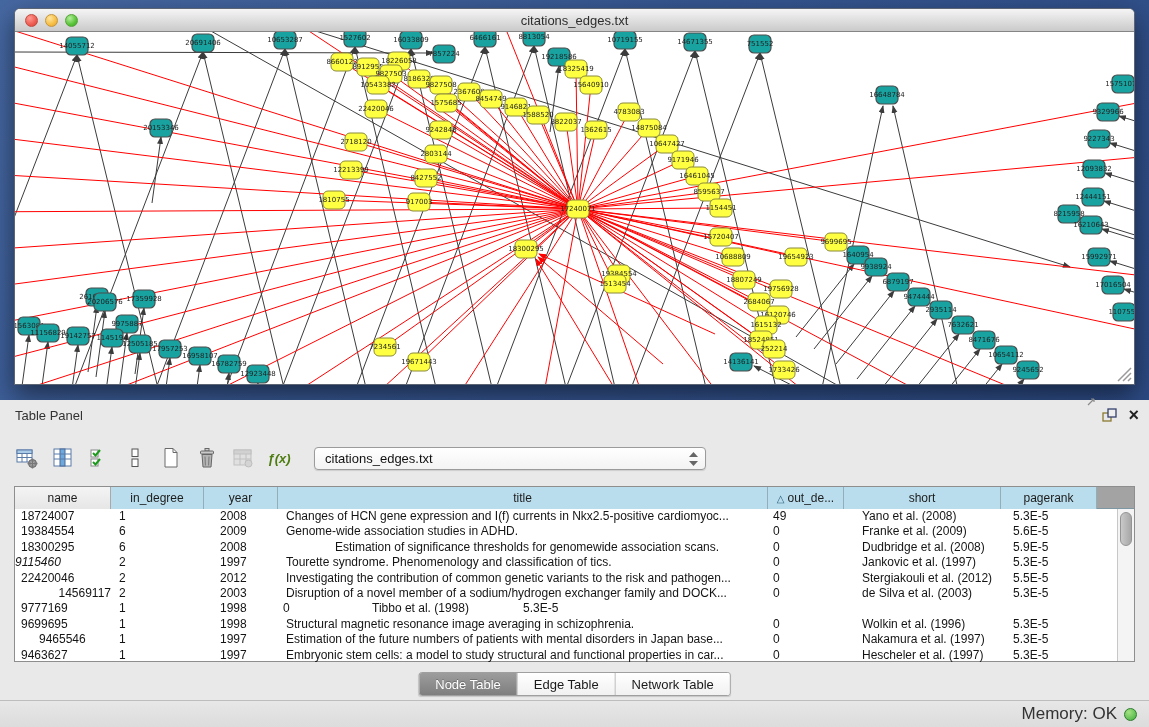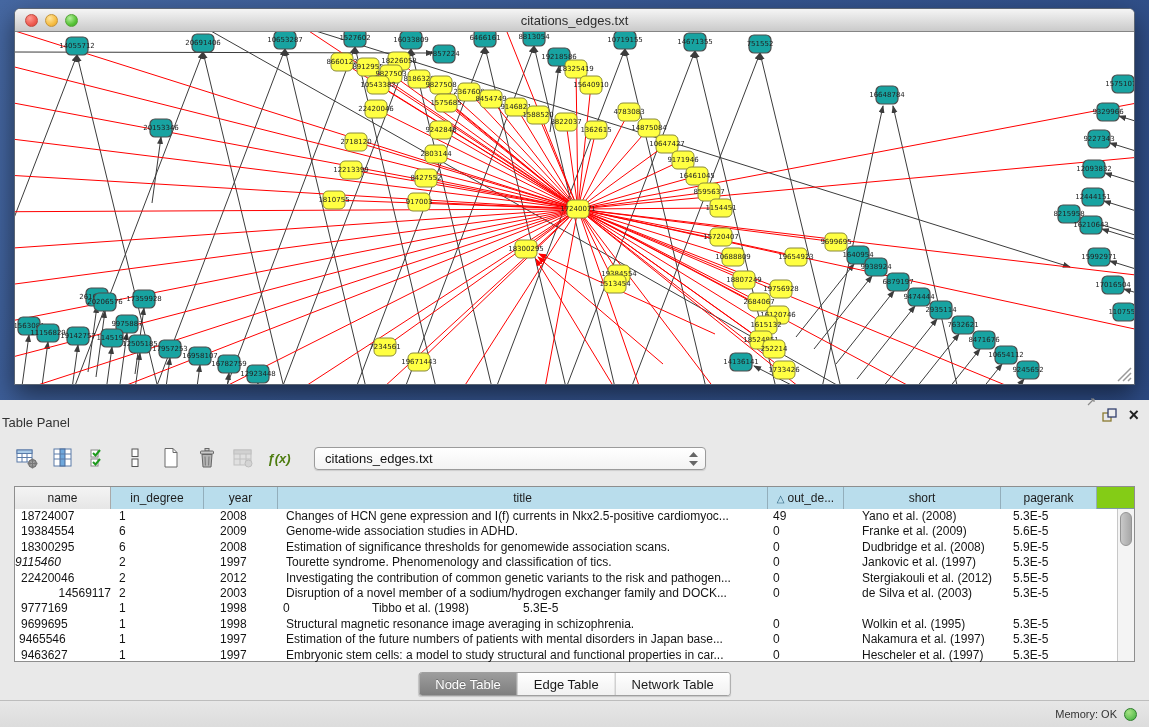--- a/index.html
+++ b/index.html
@@ -26,41 +26,41 @@
 
 
 .ek{stroke:#3c3c3c;stroke-width:1;fill:none}
 .er{stroke:#ff0000;stroke-width:1;fill:none}
 rect.nt{fill:#18a3a1;stroke:#4c4c4c;stroke-width:1.2}
 rect.ny{fill:#ffff42;stroke:#8a8a3a;stroke-width:1}
 text.nl{font:7px "DejaVu Sans",sans-serif;fill:#222;text-anchor:middle}
 
 
 .table-panel{position:absolute;left:0;top:400px;width:1149px;height:327px;background:#e9e9e9}
-.panel-header{height:30px;display:flex;align-items:flex-end;padding:0 2px;position:relative}
+.panel-header{height:30px;display:flex;align-items:center;padding:0 15px;position:relative}
 .panel-title{font-size:13px;color:#333}
 .panel-actions{position:absolute;right:10px;top:6px;display:flex;gap:10px;align-items:center}
 .float-btn,.close-btn{cursor:default;line-height:1}
 .close-btn{font-size:18px;font-weight:bold;color:#222}
 .split-arrow{position:absolute;right:52px;top:-4px}
 
 .toolbar{position:absolute;left:14px;top:42px;height:32px;display:flex;align-items:center;gap:10px}
 .tool-btn{width:26px;height:26px;display:flex;align-items:center;justify-content:center;border-radius:3px}
 .tool-btn.disabled{opacity:.55}
 .fx-label{font-family:Liberation Sans, sans-serif;font-style:italic;font-weight:bold;font-size:13px;color:#4d7c0f}
 .combo{margin-left:12px;width:392px;height:23px;border:1px solid #9b9b9b;border-radius:4px;
   background:linear-gradient(#ffffff,#f3f3f3);display:flex;align-items:center;
   padding:0 8px 0 10px;font-size:13px;color:#111;position:relative;
   box-shadow:0 1px 1px rgba(0,0,0,.12)}
 .combo .stepper{position:absolute;right:7px;top:4px}
 
 
 .tbl{position:absolute;left:14px;top:86px;width:1121px;height:176px;background:#fff;
   border:1px solid #8e8e8e}
-.thead{display:flex;height:22px;border-bottom:1px solid #7d98a4;background:#84cc16}
+.thead{display:flex;height:22px;border-bottom:1px solid #7d98a4;background:#a3a3a3}
 .th{height:22px;display:flex;align-items:center;justify-content:center;
   font-size:12px;color:#1c1c1c;border-right:1px solid #93aebb;background:#b9ddec;
   gap:3px;overflow:hidden;white-space:nowrap}
 .th.plain{background:linear-gradient(#f4f4f4,#e6e6e6);border-right:1px solid #a9a9a9}
 .sort-tri{font-size:10px;color:#2a607e}
 .trow{display:flex;height:15.4px;align-items:center}
 .td{font-size:12px;color:#141414;white-space:nowrap;overflow:hidden;height:15.4px;line-height:15.4px}
 .vscroll{position:absolute;right:0;top:22px;bottom:0;width:17px;background:#f4f4f4;border-left:1px solid #c7c7c7}
 .vthumb{position:absolute;left:2px;top:3px;width:12px;height:34px;border-radius:7px;
   background:linear-gradient(90deg,#c9c9c9,#a7a7a7);border:1px solid #949494}
@@ -70,21 +70,21 @@
   border:1px solid #9f9f9f;border-radius:3px;overflow:hidden;box-shadow:0 1px 1px rgba(0,0,0,.15)}
 .tab{height:22px;display:flex;align-items:center;padding:0 16px;font-size:13px;
   background:linear-gradient(#ffffff,#f1f1f1);color:#1a1a1a;border-right:1px solid #b5b5b5}
 .tab:last-child{border-right:none}
 .tab.sel{background:linear-gradient(#9d9d9d,#7e7e7e);color:#fff;text-shadow:0 -1px 0 rgba(0,0,0,.25)}
 
 
 .statusbar{position:absolute;left:0;top:300px;width:1149px;height:27px;
   border-top:1px solid #bdbdbd;background:linear-gradient(#e7e7e7,#dcdcdc);
   display:flex;align-items:center;justify-content:flex-end;padding-right:12px;gap:7px}
-.mem-label{font-size:11px;color:#333}
+.mem-label{font-size:17px;color:#333}
 .mem-dot{width:13px;height:13px;border-radius:50%;border:1px solid #2e7d2c;
   background:radial-gradient(circle at 35% 30%,#a5e383,#3fae3c)}
 </style>
 </head>
 <body>
 
 <div class="desktop">
   <div class="net-window">
     <div class="titlebar">
       <span class="tl r"></span>
@@ -552,21 +552,21 @@
           <div class="td" style="width: 74px; padding-left: 16px;">2009</div>
           <div class="td" style="width: 490px; padding-left: 8px;">Genome-wide association studies in ADHD.</div>
           <div class="td" style="width: 76px; padding-left: 5px;">0</div>
           <div class="td" style="width: 157px; padding-left: 18px;">Franke et al. (2009)</div>
           <div class="td" style="width: 96px; padding-left: 12px;">5.6E-5</div>
         </div>
         <div class="trow">
           <div class="td" style="width: 96px; padding-left: 6px;">18300295</div>
           <div class="td" style="width: 93px; padding-left: 8px;">6</div>
           <div class="td" style="width: 74px; padding-left: 16px;">2008</div>
-          <div class="td" style="width: 490px; padding-left: 8px;">Estimation of significance thresholds for genomewide association scans.</div>
+          <div class="td" style="width: 490px; padding-left: 8px; text-align: center;">Estimation of significance thresholds for genomewide association scans.</div>
           <div class="td" style="width: 76px; padding-left: 5px;">0</div>
           <div class="td" style="width: 157px; padding-left: 18px;">Dudbridge et al. (2008)</div>
           <div class="td" style="width: 96px; padding-left: 12px;">5.9E-5</div>
         </div>
         <div class="trow">
           <div class="td" style="width: 96px;  font-style: italic;">9115460</div>
           <div class="td" style="width: 93px; padding-left: 8px;">2</div>
           <div class="td" style="width: 74px; padding-left: 16px;">1997</div>
           <div class="td" style="width: 490px; padding-left: 8px;">Tourette syndrome. Phenomenology and classification of tics.</div>
           <div class="td" style="width: 76px; padding-left: 5px;">0</div>
@@ -598,25 +598,25 @@
           <div class="td" style="width: 76px; padding-left: 5px;">0</div>
           <div class="td" style="width: 157px; padding-left: 18px;">Tibbo et al. (1998)</div>
           <div class="td" style="width: 96px; padding-left: 12px;">5.3E-5</div>
         </div>
         <div class="trow">
           <div class="td" style="width: 96px; padding-left: 6px;">9699695</div>
           <div class="td" style="width: 93px; padding-left: 8px;">1</div>
           <div class="td" style="width: 74px; padding-left: 16px;">1998</div>
           <div class="td" style="width: 490px; padding-left: 8px;">Structural magnetic resonance image averaging in schizophrenia.</div>
           <div class="td" style="width: 76px; padding-left: 5px;">0</div>
-          <div class="td" style="width: 157px; padding-left: 18px;">Wolkin et al. (1995)</div>
+          <div class="td" style="width: 157px; padding-left: 18px;">Wolkin et al. (1996)</div>
           <div class="td" style="width: 96px; padding-left: 12px;">5.3E-5</div>
         </div>
         <div class="trow">
-          <div class="td" style="width: 96px; padding-left: 4px;">9465546</div>
+          <div class="td" style="width: 96px; padding-left: 24px;">9465546</div>
           <div class="td" style="width: 93px; padding-left: 8px;">1</div>
           <div class="td" style="width: 74px; padding-left: 16px;">1997</div>
           <div class="td" style="width: 490px; padding-left: 8px;">Estimation of the future numbers of patients with mental disorders in Japan base...</div>
           <div class="td" style="width: 76px; padding-left: 5px;">0</div>
           <div class="td" style="width: 157px; padding-left: 18px;">Nakamura et al. (1997)</div>
           <div class="td" style="width: 96px; padding-left: 12px;">5.3E-5</div>
         </div>
         <div class="trow">
           <div class="td" style="width: 96px; padding-left: 6px;">9463627</div>
           <div class="td" style="width: 93px; padding-left: 8px;">1</div>

